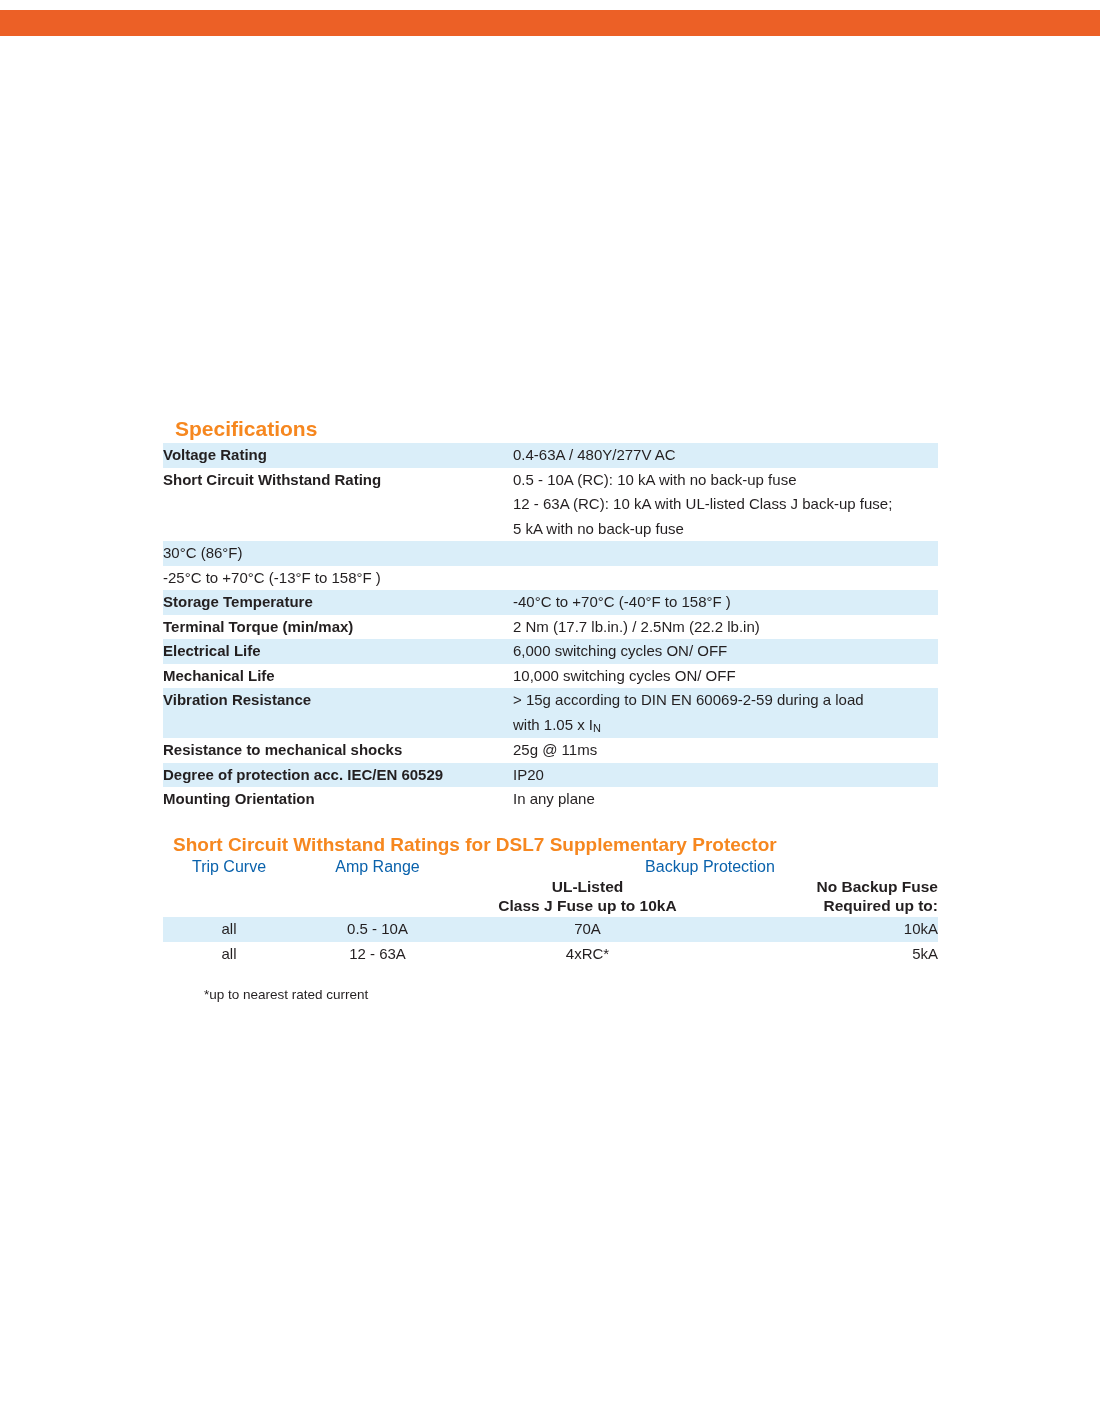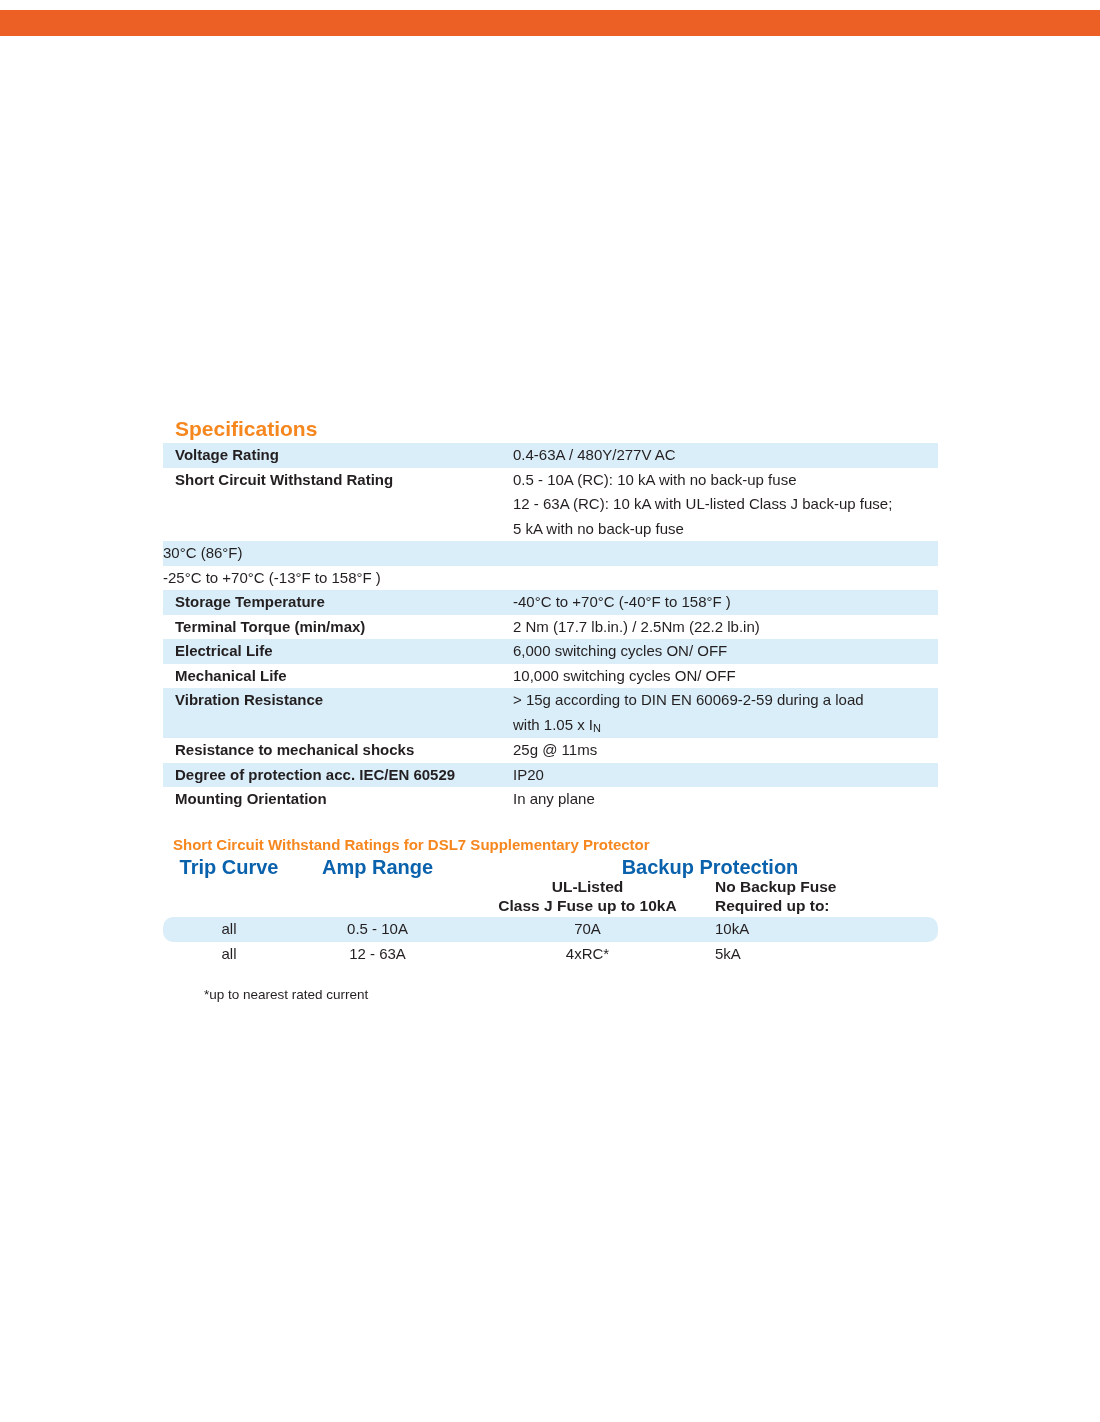--- a/index.html
+++ b/index.html
@@ -4,38 +4,38 @@
 <style>
   html,body { margin:0; padding:0; background:#ffffff; }
   .page {
     position:relative; width:1100px; height:1422px; background:#ffffff;
     font-family:"Liberation Sans", sans-serif; color:#231f20; overflow:hidden;
   }
   .top-bar { position:absolute; left:0; top:10px; width:1100px; height:26px; background:#ec6026; }
 
   .h-orange { position:absolute; margin:5px; font-weight:bold; color:#f6871f; }
   .h1 { left:170px; top:412px; font-size:21px; line-height:24px; }
-  .h2 { left:168px; top:828px; font-size:15px; line-height:24px; }
+  .h2 { left:168px; top:828px; font-size:19px; line-height:24px; }
 
   .spec-table { position:absolute; left:163px; top:443px; width:775px; font-size:15px; line-height:24.5px; }
   .spec-row { display:flex; }
   .spec-row.alt { background:#daeef9; }
-  .spec-label { flex:none; width:350px; padding-left:12px; box-sizing:border-box; font-weight:bold; }
+  .spec-label { flex:none; width:350px; box-sizing:border-box; font-weight:bold; }
   .spec-value { flex:1; }
   .subn { font-size:11px; position:relative; top:2px; }
 
   .sc-table { position:absolute; left:163px; top:857px; width:775px; }
-  .sc-hrow { display:flex; font-weight:bold; color:#0a62ac; font-size:20px; line-height:20px; }
+  .sc-hrow { display:flex; font-weight:normal; color:#0a62ac; font-size:16px; line-height:20px; }
   .sc-subrow { display:flex; font-weight:bold; color:#231f20; font-size:15.5px; line-height:19px; margin-top:0; }
-  .sc-drow { display:flex; font-size:15px; line-height:24.5px; margin-top:0;border-radius:10px; }
+  .sc-drow { display:flex; font-size:15px; line-height:24.5px; margin-top:0; }
   .sc-drow.alt { background:#daeef9; }
   .c1 { width:132px; text-align:center; }
   .c2 { width:165px; text-align:center; }
   .c3 { width:255px; text-align:center; }
-  .c4 { width:223px; text-align:left; }
+  .c4 { width:223px; text-align:right; }
   .c34 { width:478px; text-align:center; padding-left:22px; box-sizing:border-box; }
   .gap { margin-top:2px; }
 
   .footnote { position:absolute; left:204px; top:987px; font-size:13.5px; color:#231f20; }
 </style>
 </head>
 <body>
 
 <div class="page">
 

